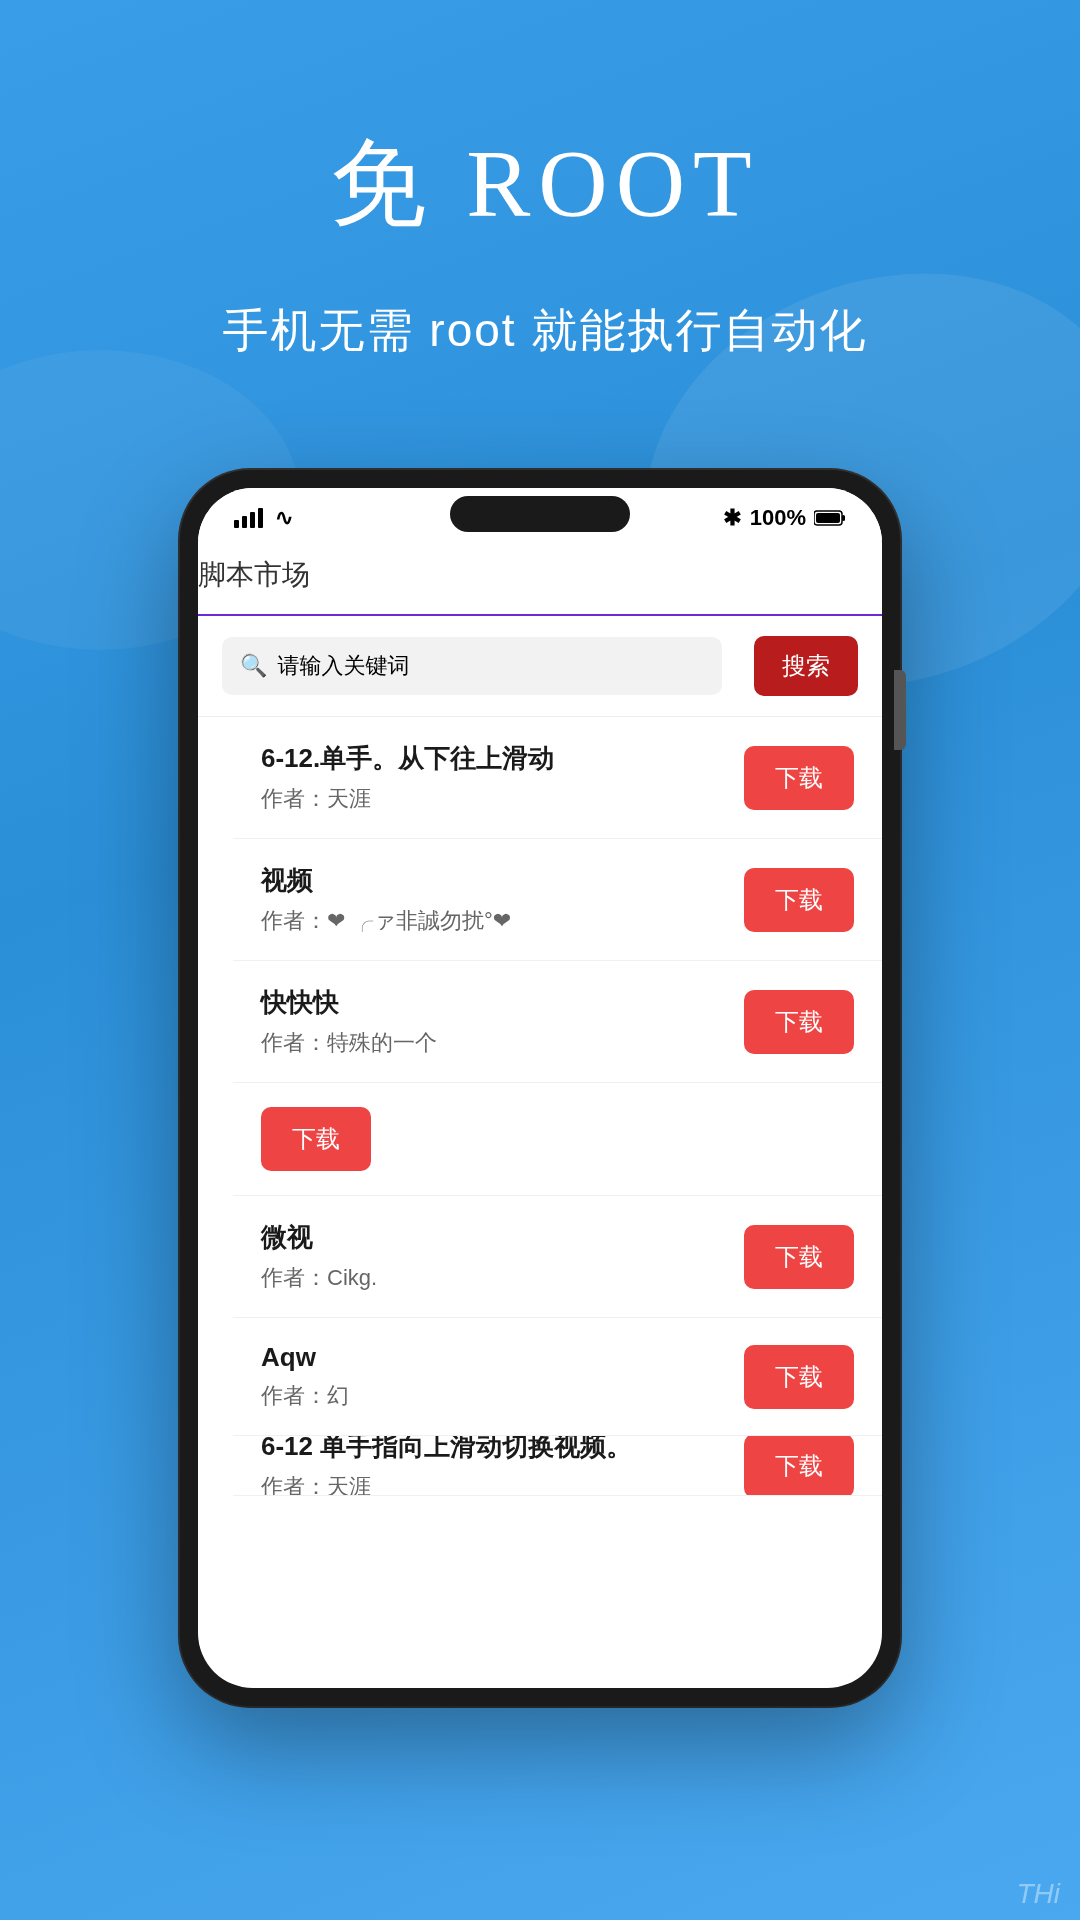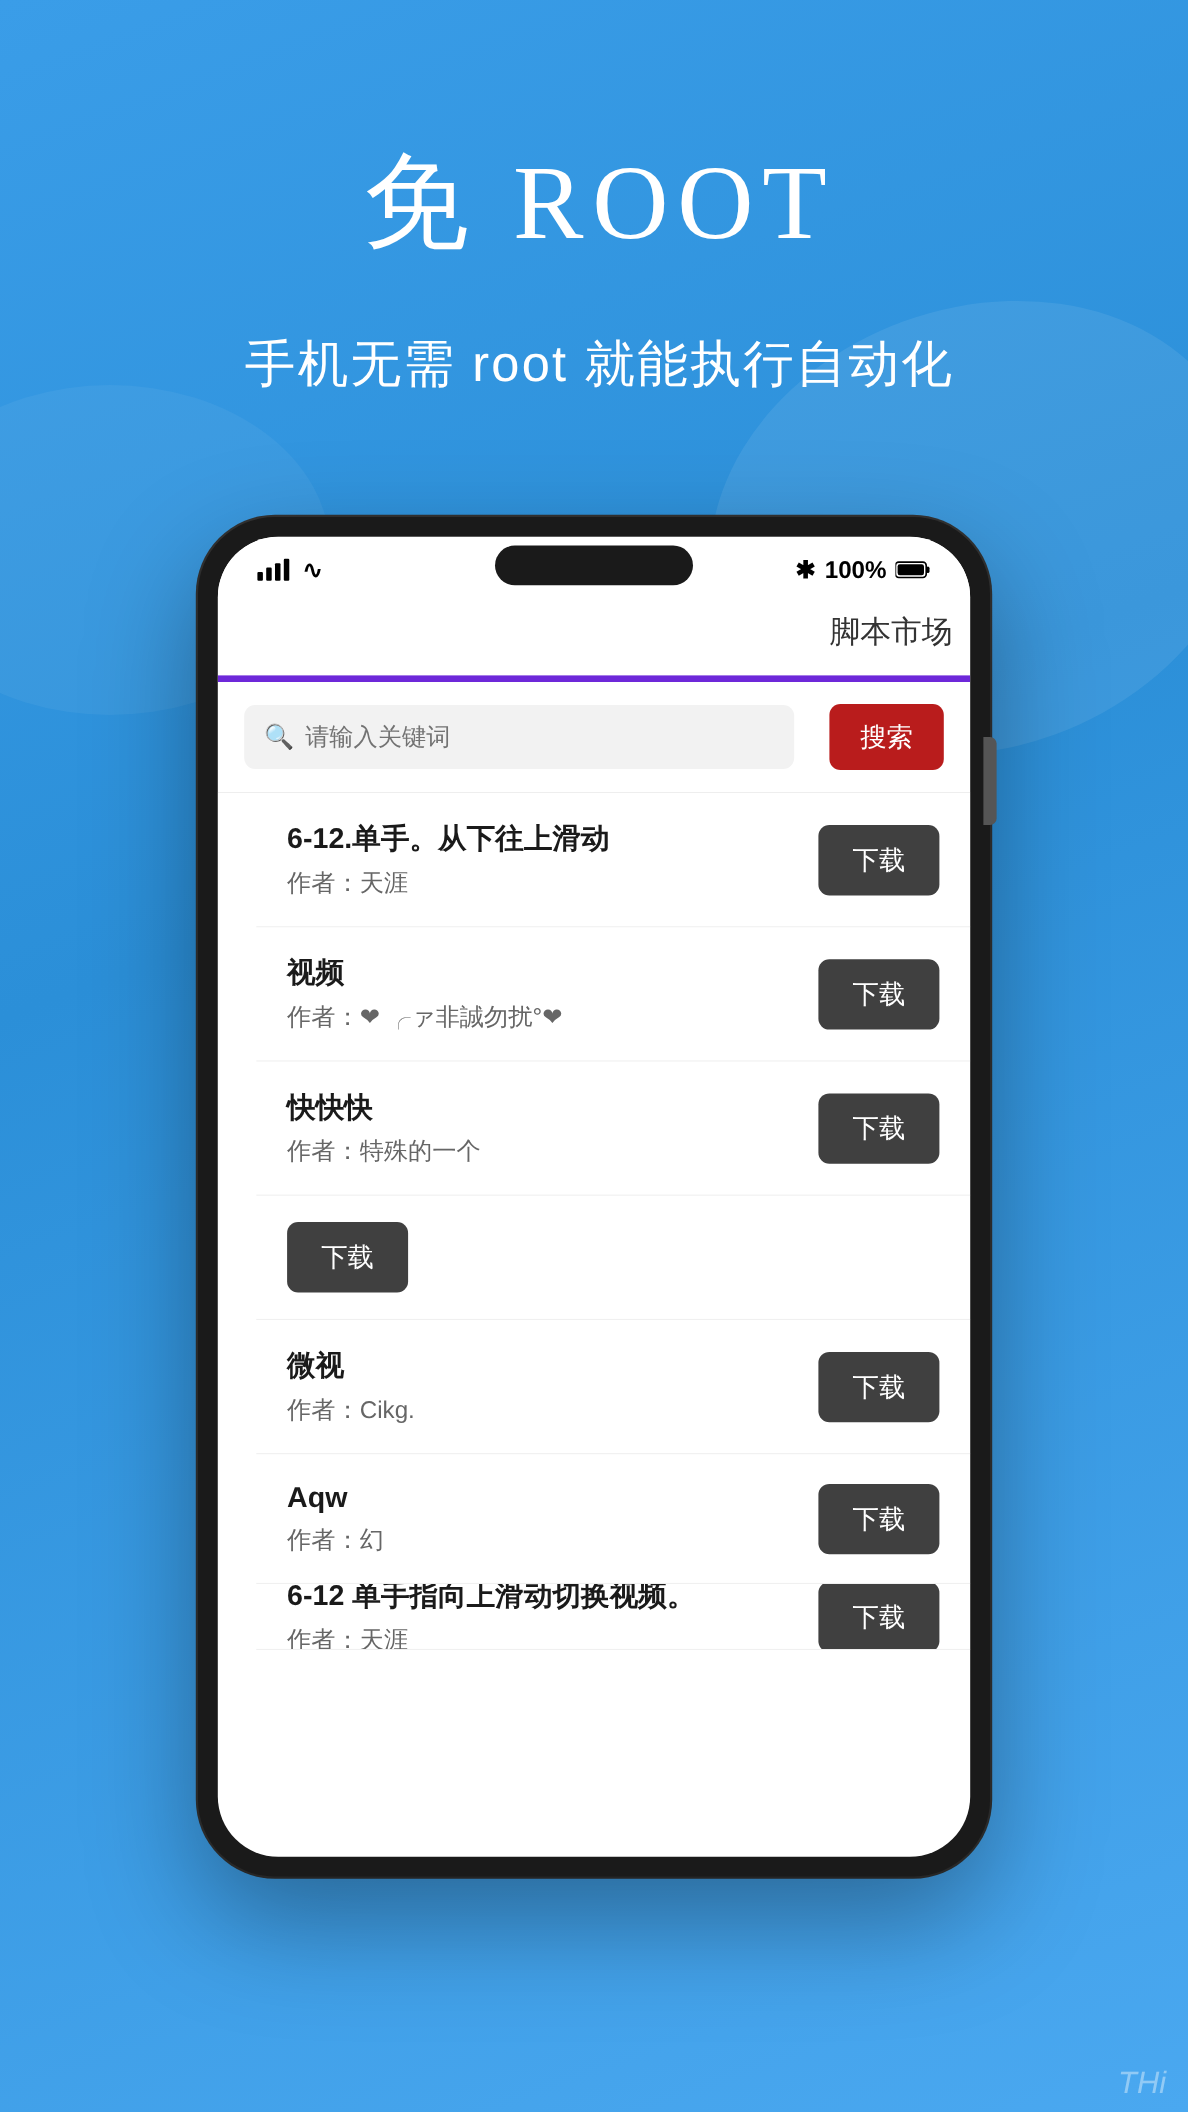--- a/index.html
+++ b/index.html
@@ -143,25 +143,25 @@
     .status-right {
       display: flex;
       align-items: center;
       gap: 8px;
       font-size: 22px;
       font-weight: 600;
     }
 
     
     .app-header {
-      text-align: right;
-      padding: 16px 16px 20px;
+      text-align: left;
+      padding: 16px 0 20px;
       font-size: 28px;
       color: #333;
-      border-bottom: 6px solid #6d28d9;
+      border-bottom: 2px solid #6d28d9;
     }
 
     
     .search-section {
       display: flex;
       align-items: center;
       padding: 20px 24px;
       gap: 16px;
       border-bottom: 1px solid #eee;
     }
@@ -175,21 +175,21 @@
       padding: 14px 18px;
       gap: 10px;
     }
 
     .search-icon-inner {
       color: #aaa;
       font-size: 22px;
     }
 
     .search-input-text {
-      color: #737373;
+      color: #000000;
       font-size: 22px;
     }
 
     .search-btn {
       background: #b91c1c;
       color: #fff;
       border: none;
       border-radius: 10px;
       padding: 14px 28px;
       font-size: 24px;
@@ -222,21 +222,21 @@
       color: #1a1a1a;
       margin-bottom: 8px;
     }
 
     .script-author {
       font-size: 22px;
       color: #666;
     }
 
     .download-btn {
-      background: #404040;
+      background: #ef4444;
       color: #fff;
       border: none;
       border-radius: 10px;
       padding: 16px 28px;
       font-size: 24px;
       cursor: pointer;
       white-space: nowrap;
       min-width: 110px;
       text-align: center;
     }

